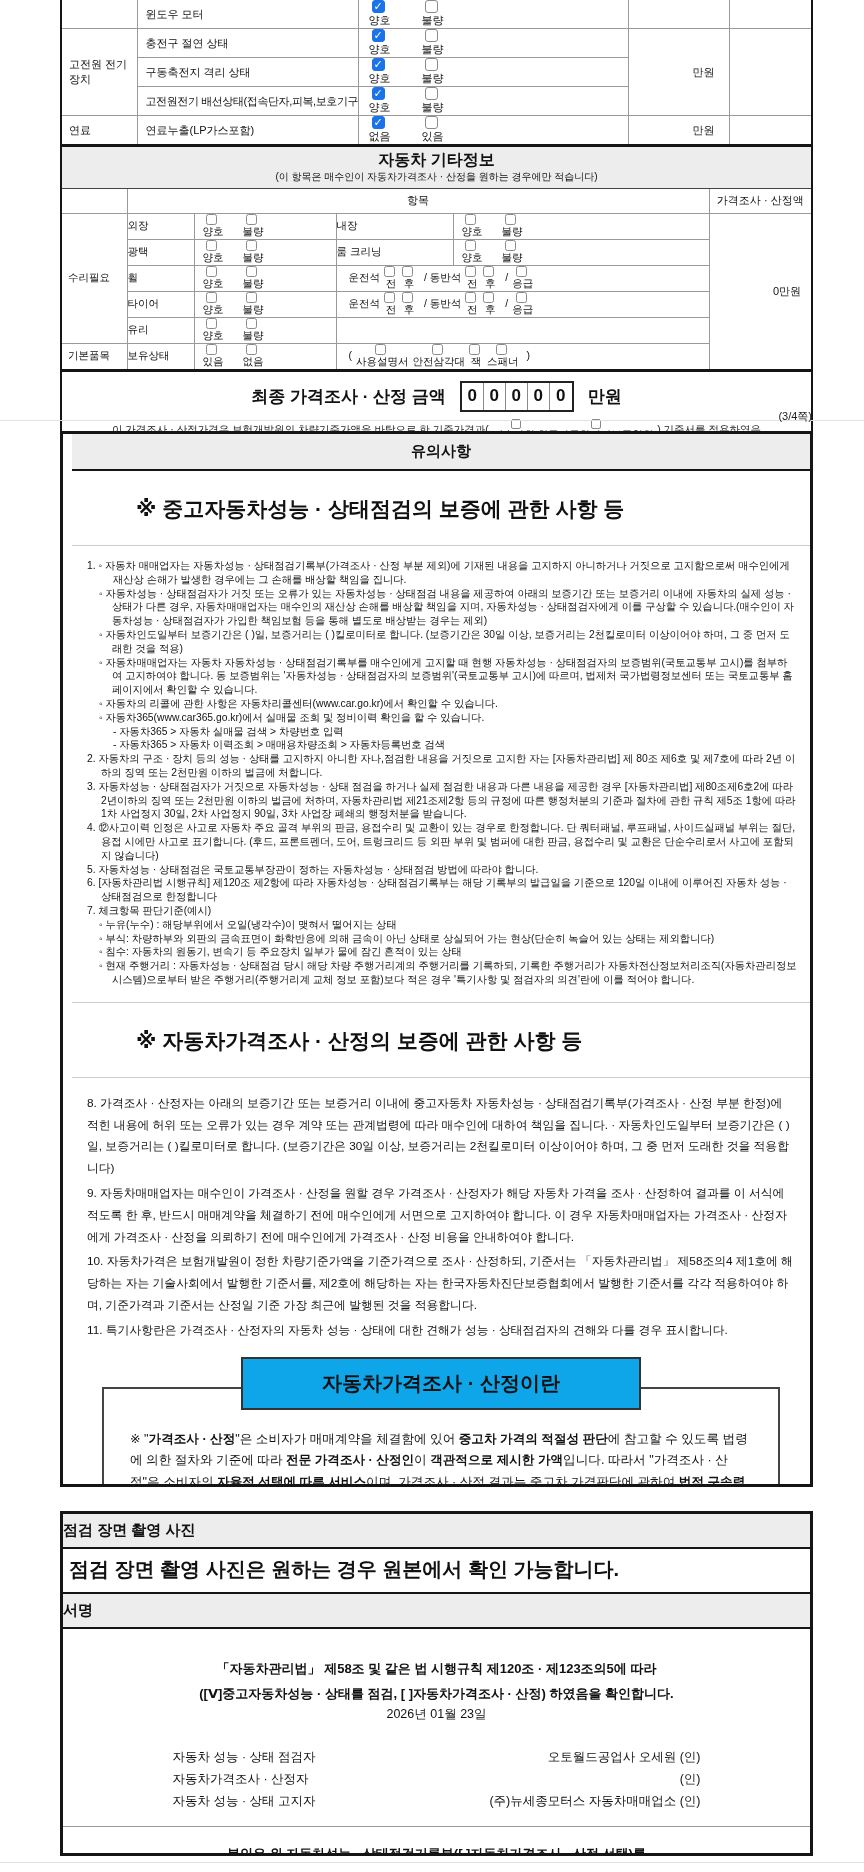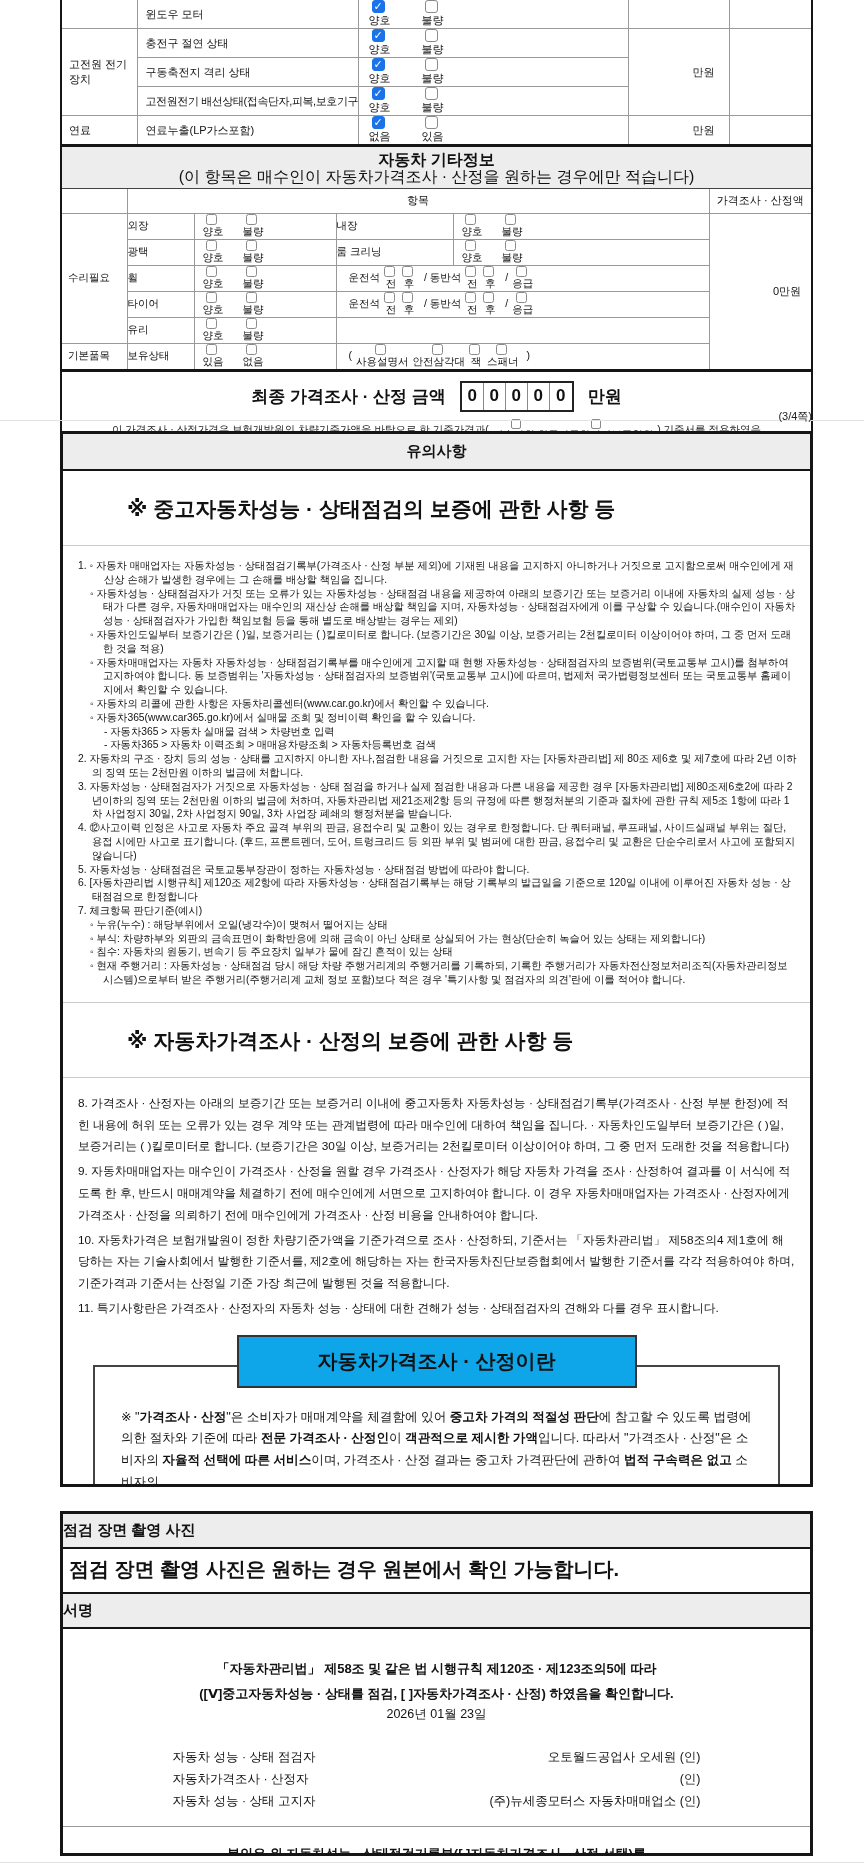--- a/index.html
+++ b/index.html
@@ -15,21 +15,21 @@
   .t-top tr { height:19px; }
   .t-top td { font-size:11px; }
   .t-top .gcell { padding-left:7px; }
   .t-top .icell { padding-left:8px; }
   .t-top .ccell { padding-left:10px; white-space:nowrap; }
   .t-top .pcell { text-align:right; padding-right:14px; }
   .sq { font-size:9.4px; letter-spacing:-0.4px; white-space:nowrap; }
 
   .kita-band { border-top:3px solid #151515; border-bottom:1px solid #444; background:#ededed; text-align:center; padding:3px 0 4px; }
   .kita-title { font-size:16px; font-weight:bold; line-height:20px; }
-  .kita-sub { font-size:16px; line-height:14px; }
+  .kita-sub { font-size:10px; line-height:14px; }
 
   .t-kita tr { height:15px; }
   .t-kita td { font-size:10.5px; }
   .t-kita .khead { height:24px; }
   .t-kita .khead td { text-align:center; font-size:11px; }
   .t-kita .gcell { padding-left:6px; }
   .t-kita .icell { }
   .t-kita .ccell { padding-left:8px; white-space:nowrap; }
   .t-kita .wide { padding-left:8px; white-space:nowrap; }
   .t-kita .kprice { text-align:right; padding-right:10px; font-size:11px; }
@@ -64,21 +64,21 @@
   .tk-role { width:131px; border-right:1px solid #9a9a9a; padding:11px 0 0 8px; font-size:11px; }
   .tk-text { flex:1; padding:11px 0 0 12px; font-size:11px; }
 
   
   .pagemark { position:absolute; right:52px; font-size:11px; color:#222; }
   .pm3 { top:409px; } .pm4 { top:1526px;text-decoration:underline; }
   .sep { position:absolute; left:0; width:864px; border-top:1px solid #e2e2e2; }
   .sep1 { top:420px; } .sep2 { top:1862px; }
 
   
-  .notice-box { position:absolute; left:60px; top:431px; width:753px; height:1056px; border:3px solid #151515; background:#fff; overflow:hidden; }
+  .notice-box { position:absolute; left:60px; top:431px; width:753px; height:1056px; border:3px solid #151515; background:#fff; overflow:hidden;padding-left:9px; }
   .nb-head { background:#ededed; text-align:center; font-size:15px; font-weight:bold; padding:8px 0; border-bottom:2px solid #151515; }
   .sec-title { font-size:21px; font-weight:bold; padding:24px 0 22px 64px; border-bottom:1px solid #cccccc; }
   .sec-title2 { border-top:1px solid #cccccc; }
   .nb-body1 { padding:13px 13px 15px 15px; font-size:10.3px; line-height:1.34; }
   .nline { }
   .i0  { padding-left:26px; text-indent:-26px; }
   .i0n { padding-left:14px; text-indent:-14px; }
   .i1  { margin-left:12px; padding-left:13px; text-indent:-13px; }
   .i2  { margin-left:26px; padding-left:10px; text-indent:-10px; }
   .nb-body2 { padding:15px 15px 8px; font-size:11.8px; line-height:1.85; }

